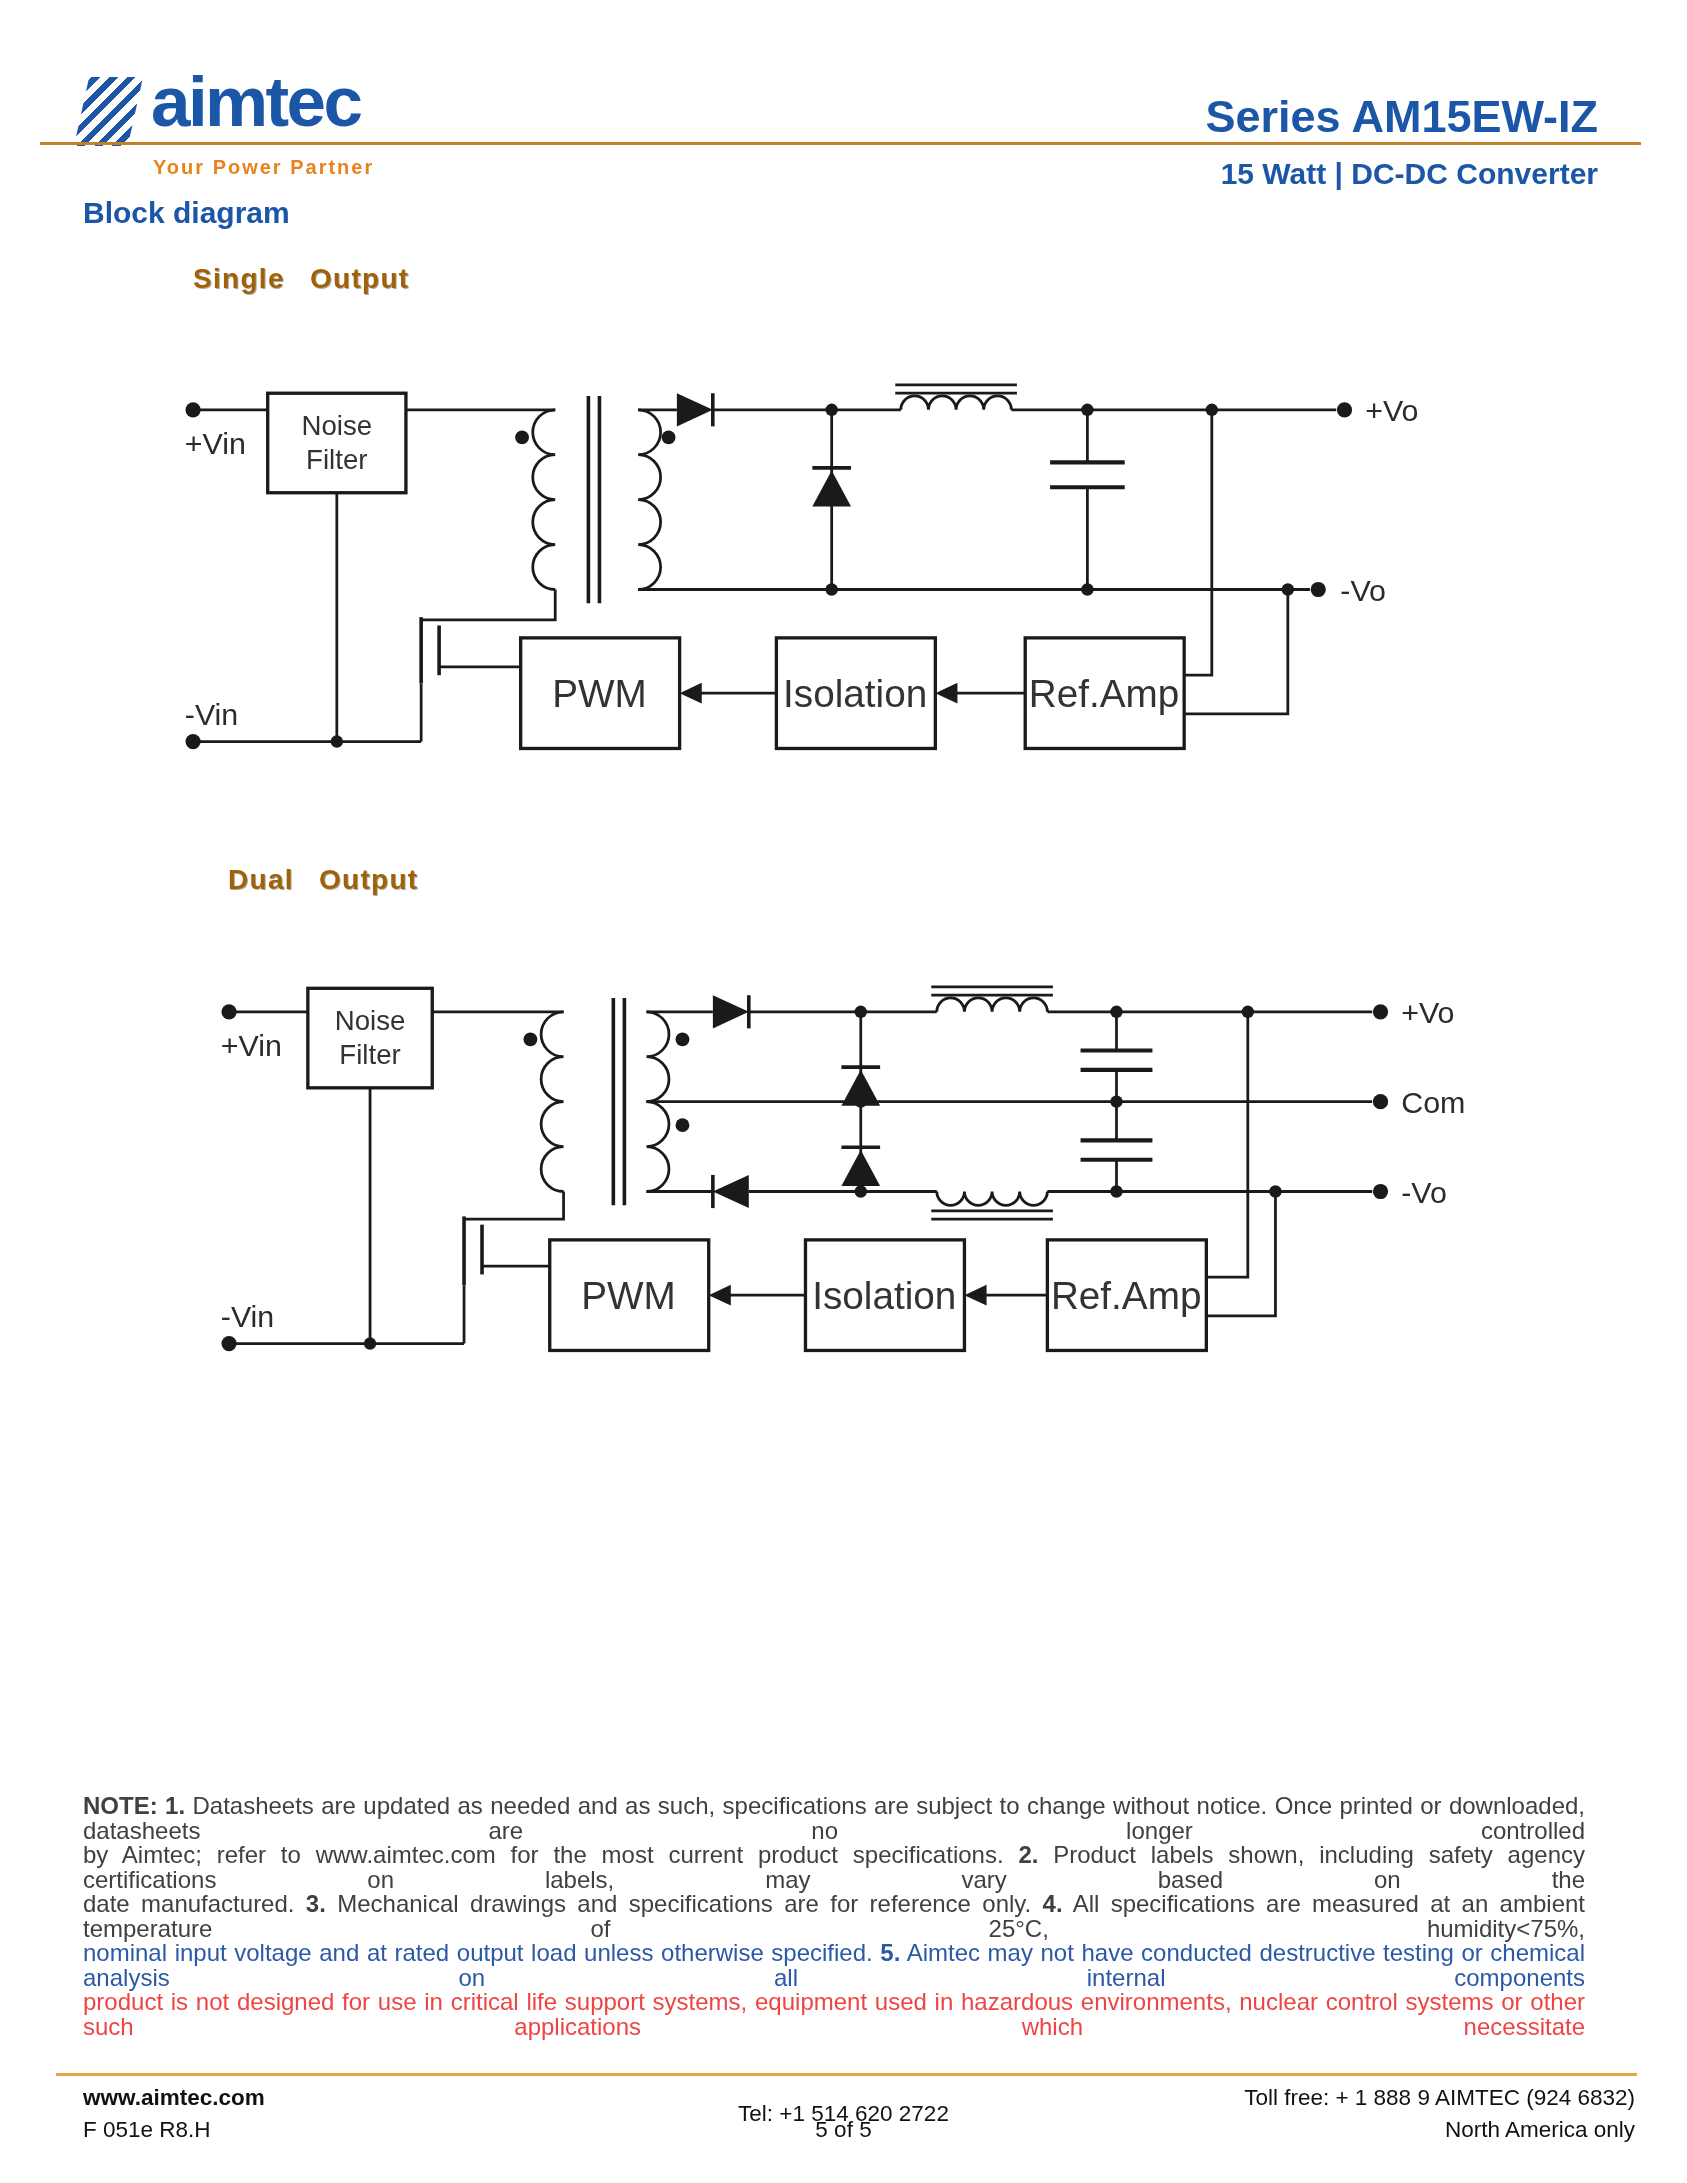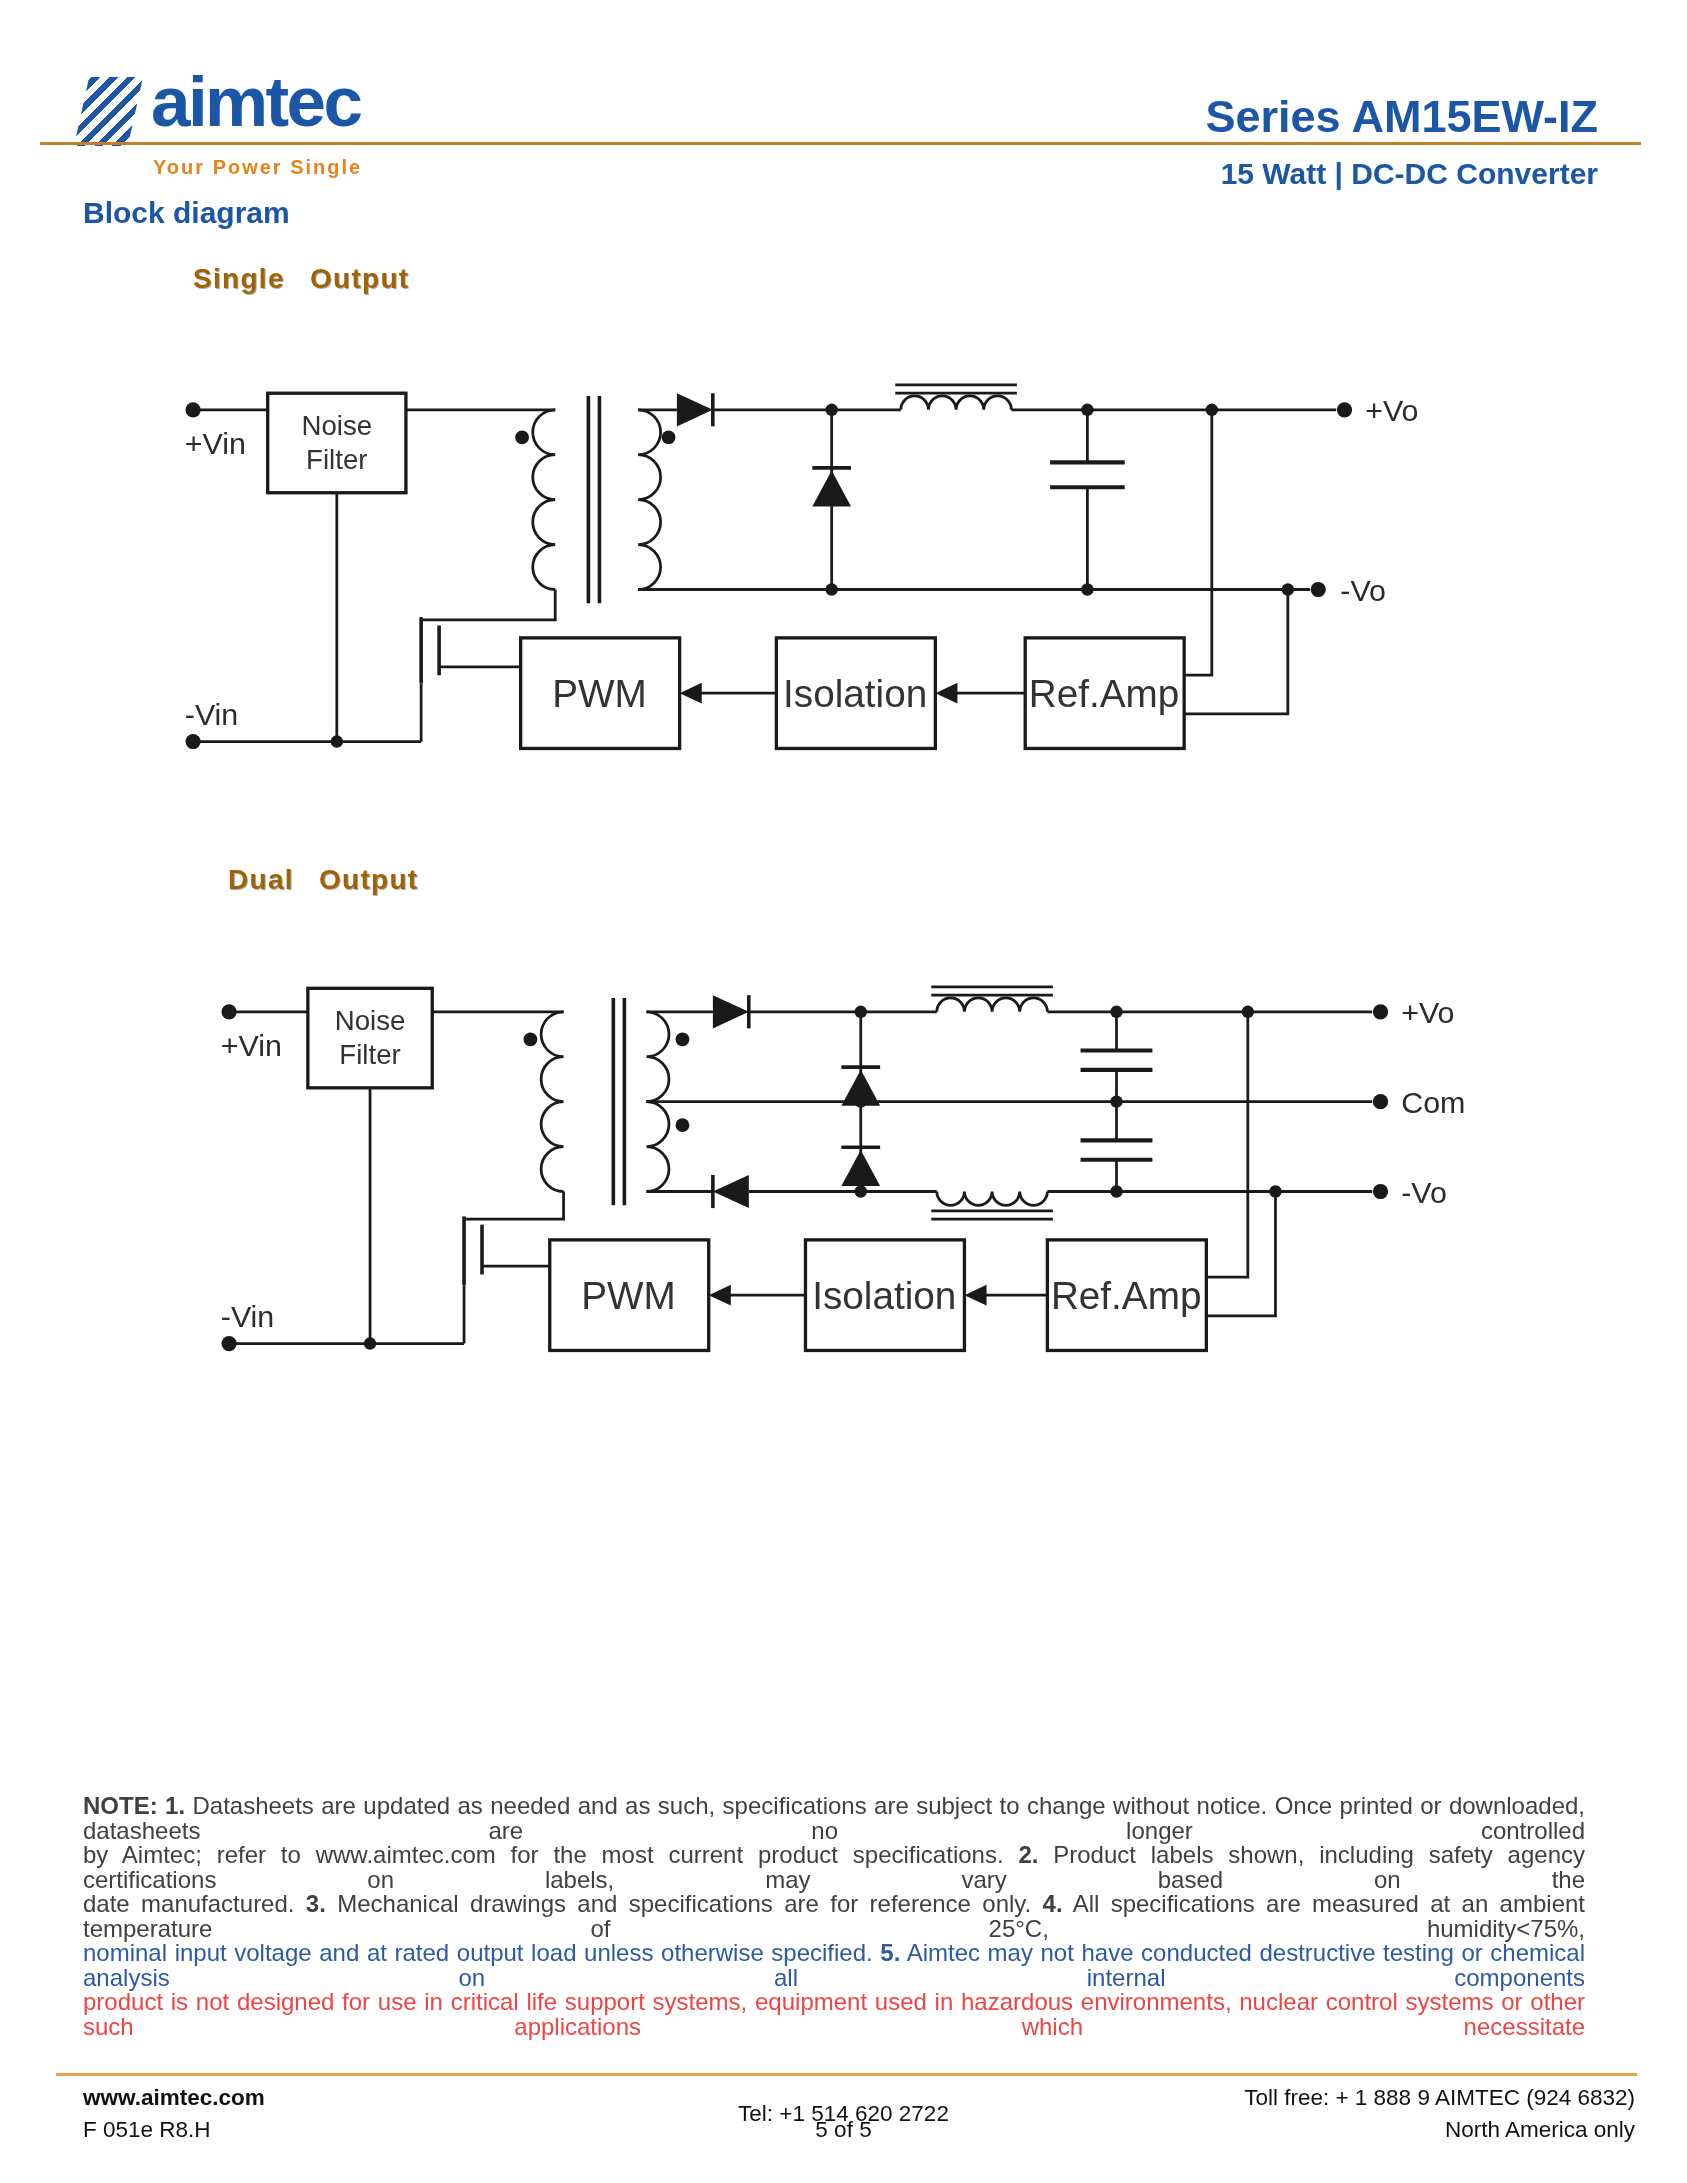--- a/index.html
+++ b/index.html
@@ -53,21 +53,21 @@
   .f-right1{right:52px;top:2085px;}
   .f-right2{right:52px;top:2117px;}
 </style>
 </head>
 <body>
 
 <div class="page">
 
   <div class="abs logo-icon"></div>
   <div class="abs logo-text">aimtec</div>
-  <div class="abs logo-tagline">Your Power Single</div>
+  <div class="abs logo-tagline">Your Power Partner</div>
   <div class="abs rule-top"></div>
   <div class="abs series-title">Series AM15EW-IZ</div>
   <div class="abs series-subtitle">15 Watt | DC-DC Converter</div>
 
   <div class="abs block-heading">Block diagram</div>
 
   <div class="abs diagram-title single-title">Single Output</div>
 
   <svg class="abs" style="left:182px;top:382px" width="1327" height="415" viewBox="0 0 960 300">
 

